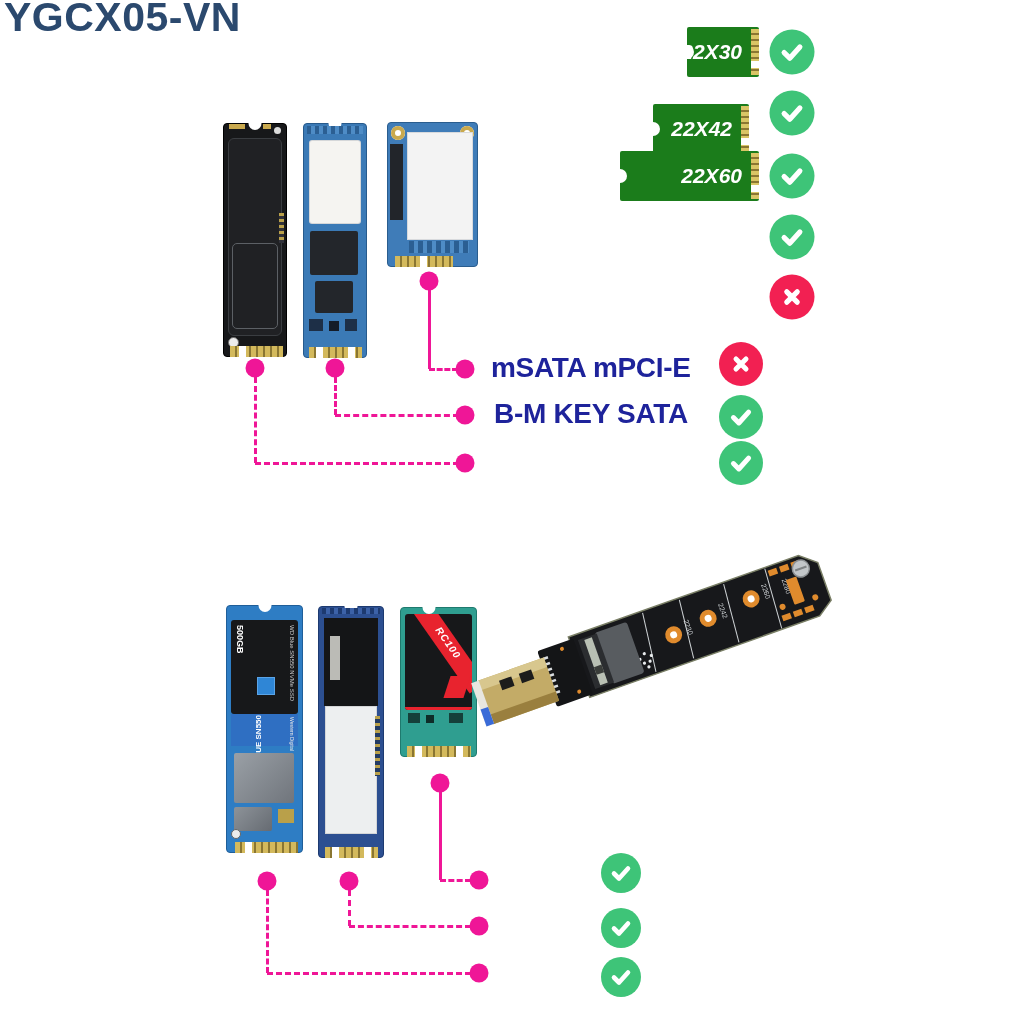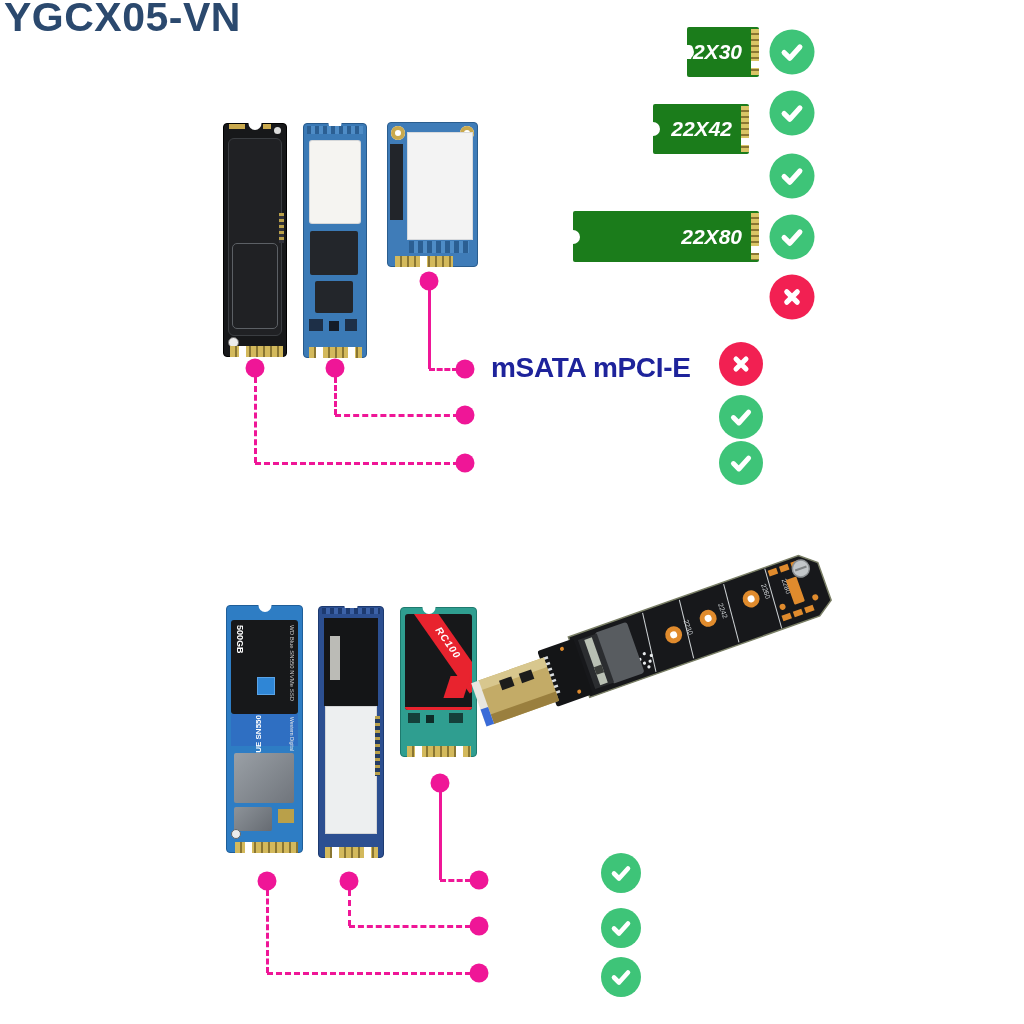--- a/index.html
+++ b/index.html
@@ -53,25 +53,25 @@
     <div class="fingers"></div>
     <div class="fnotch"></div>
     <div class="blabel">22X30</div>
   </div>
   <div class="bar" style="left:653px;top:88px;width:96px;height:50px;margin-top:16px;">
     <div class="notch"></div>
     <div class="fingers"></div>
     <div class="fnotch"></div>
     <div class="blabel">22X42</div>
   </div>
-  <div class="bar" style="left:573px;top:211px;width:186px;height:51px;">
+  <div class="bar" style="left:620px;top:151px;width:139px;height:50px;">
     <div class="notch"></div>
     <div class="fingers"></div>
     <div class="fnotch"></div>
-    <div class="blabel">22X80</div>
+    <div class="blabel">22X60</div>
   </div>
 
   <div class="badge ok" style="left:792px;top:52px;width:45px;height:45px;">
     <svg width="27" height="27" viewBox="0 0 24 24">
         <path d="M5 12.5 L10 17.5 L19 7.5" fill="none" stroke="#fff" stroke-width="4.6" stroke-linecap="round" stroke-linejoin="round"></path>
       </svg>
   </div>
   <div class="badge ok" style="left:792px;top:113px;width:45px;height:45px;">
     <svg width="27" height="27" viewBox="0 0 24 24">
         <path d="M5 12.5 L10 17.5 L19 7.5" fill="none" stroke="#fff" stroke-width="4.6" stroke-linecap="round" stroke-linejoin="round"></path>
@@ -148,20 +148,21 @@
 
   <div class="dot" style="left:465px;top:369px;"></div>
   <div class="iface" style="left:491px;top:352px;">mSATA mPCI-E</div>
   <div class="badge no" style="left:741px;top:364px;width:44px;height:44px;">
     <svg width="24" height="24" viewBox="0 0 24 24">
         <path d="M7 7 L17 17 M17 7 L7 17" fill="none" stroke="#fff" stroke-width="5" stroke-linecap="round"></path>
       </svg>
   </div>
 
   <div class="dot" style="left:465px;top:415px;"></div>
+  <div class="iface" style="left:494px;top:398px;">B-M KEY SATA</div>
   <div class="badge ok" style="left:741px;top:417px;width:44px;height:44px;">
     <svg width="26" height="26" viewBox="0 0 24 24">
         <path d="M5 12.5 L10 17.5 L19 7.5" fill="none" stroke="#fff" stroke-width="4.6" stroke-linecap="round" stroke-linejoin="round"></path>
       </svg>
   </div>
 
   <div class="dot" style="left:465px;top:463px;"></div>
   <div class="badge ok" style="left:741px;top:463px;width:44px;height:44px;">
     <svg width="26" height="26" viewBox="0 0 24 24">
         <path d="M5 12.5 L10 17.5 L19 7.5" fill="none" stroke="#fff" stroke-width="4.6" stroke-linecap="round" stroke-linejoin="round"></path>

